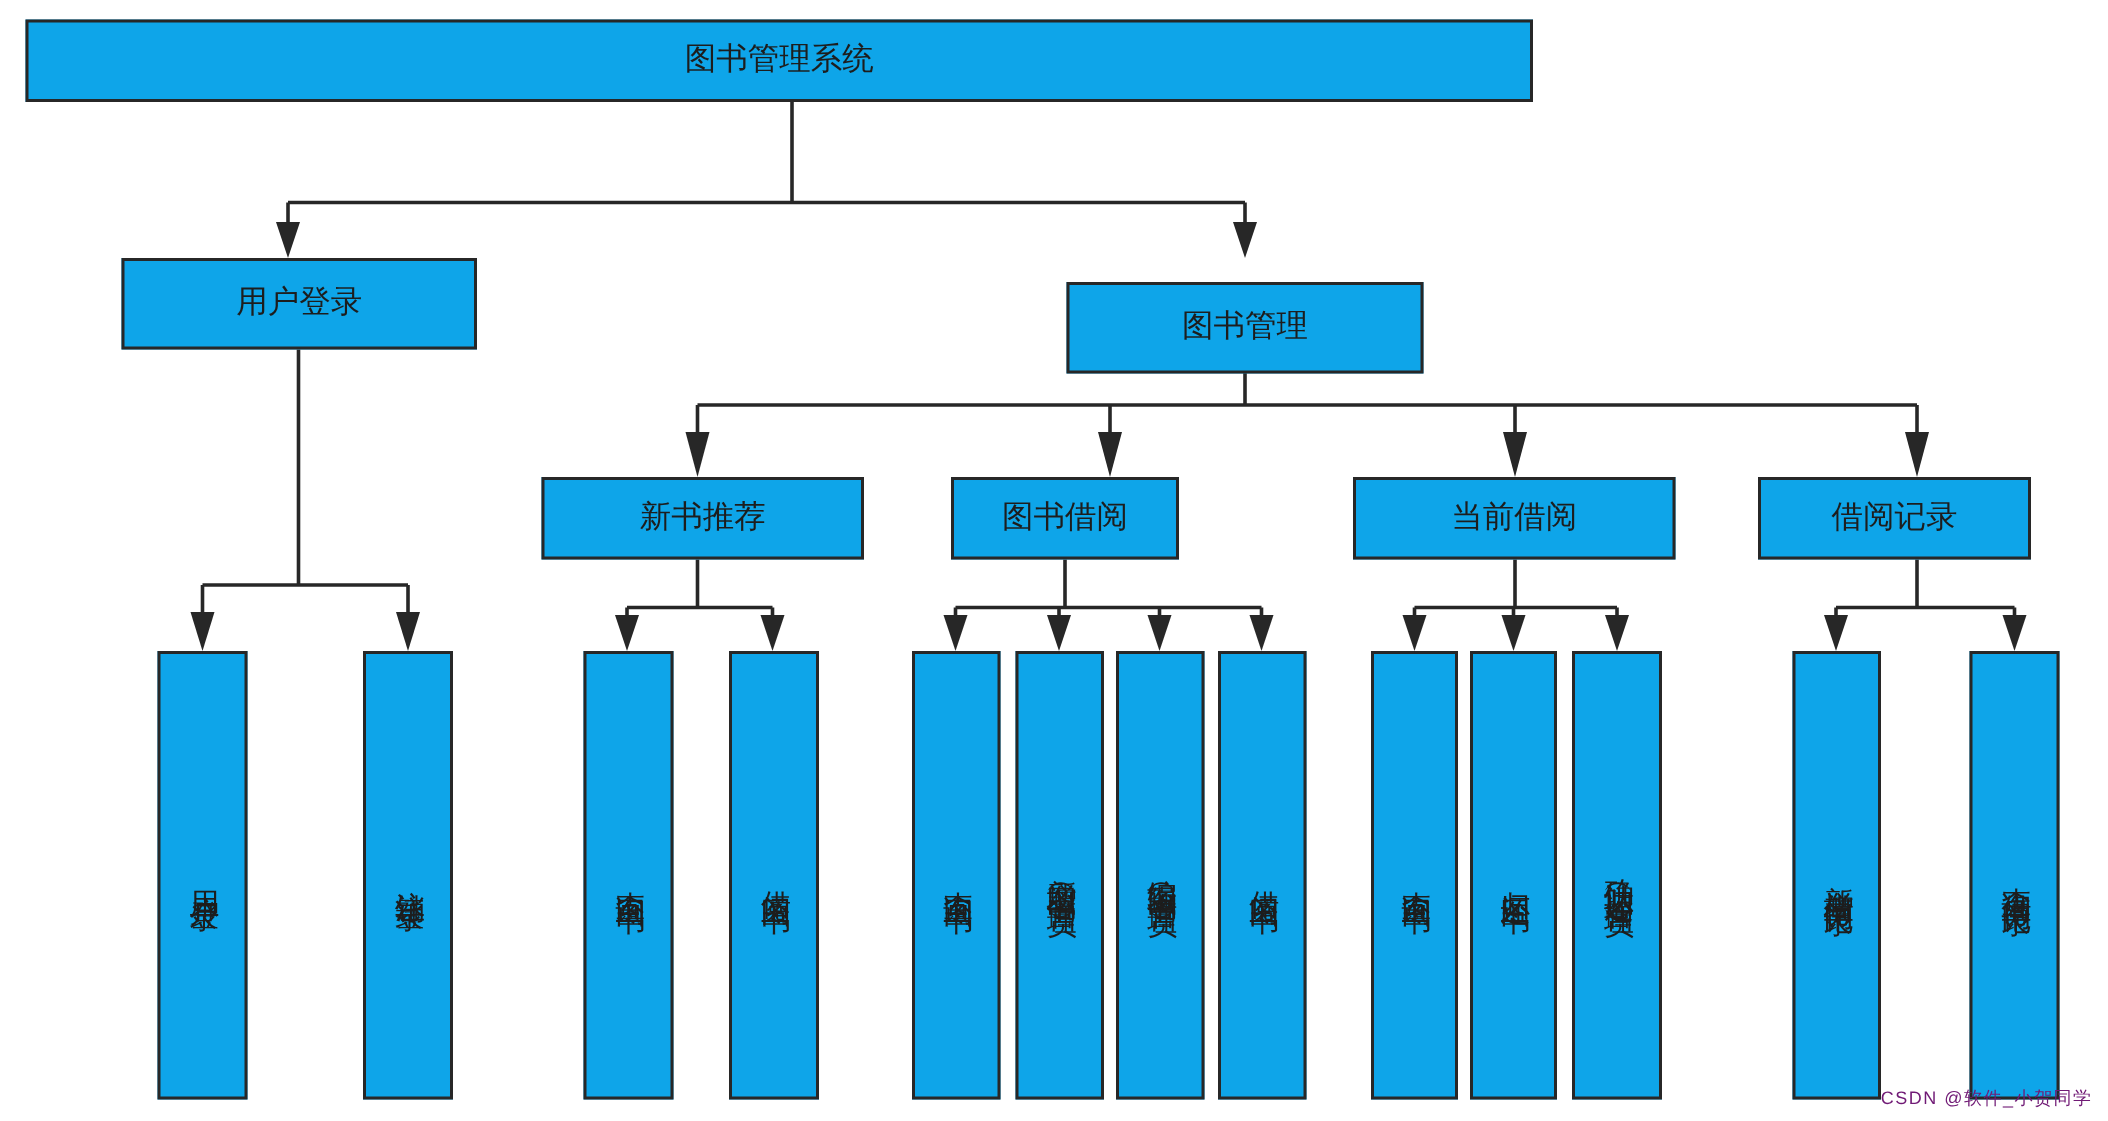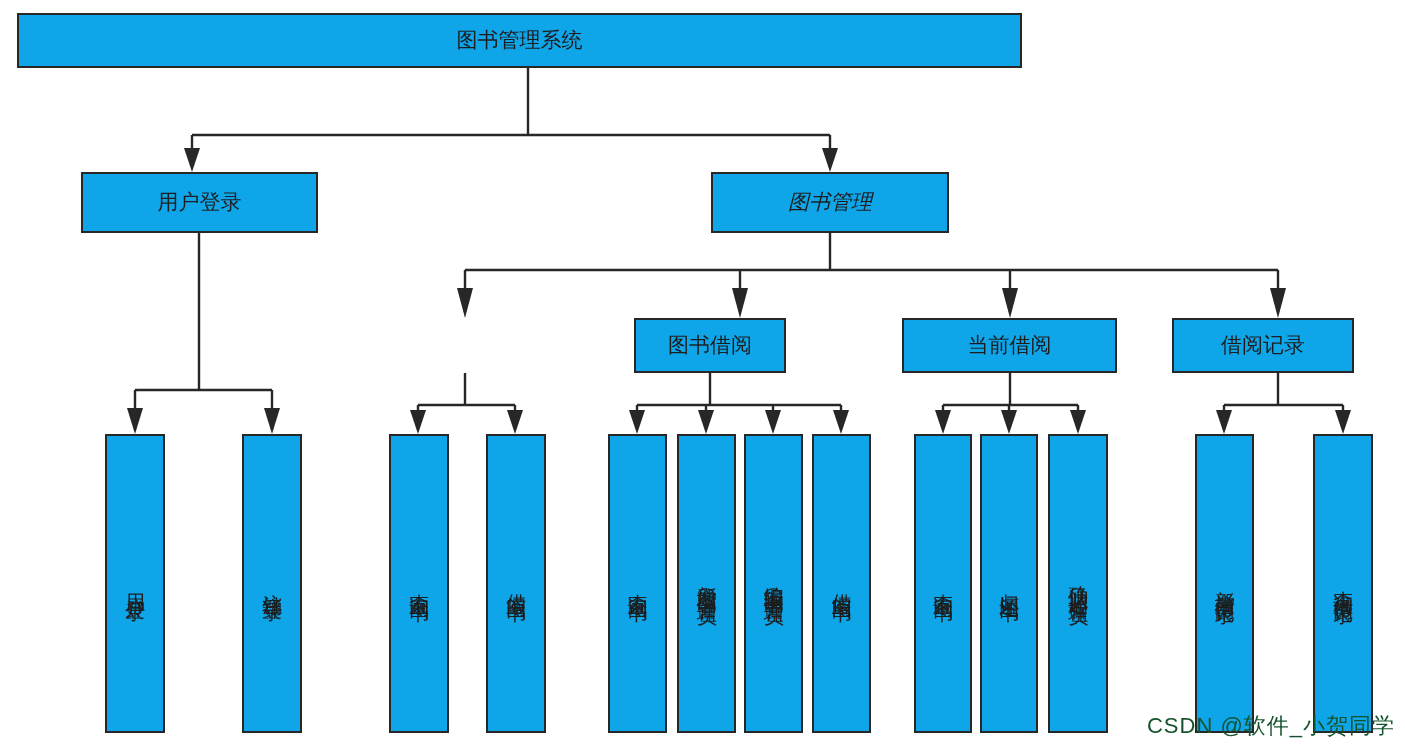--- a/index.html
+++ b/index.html
@@ -35,22 +35,22 @@
   .node.v span{
     writing-mode:vertical-rl;
     text-orientation:upright;
     display:block;
     letter-spacing:3px;
   }
   .watermark{
     position:absolute;
     right:10px;
     bottom:6px;
-    font-size:22px;
-    color:#14532d;
+    font-size:12px;
+    color:#701a75;
     letter-spacing:1px;
     user-select:none;
     text-align:center;
   }
   svg.edges{position:absolute;left:0;top:0;width:1405px;height:747px;pointer-events:none;}
   svg.edges path, svg.edges line{stroke:#272727;stroke-width:2.4;fill:none;}
   svg.edges polygon{fill:#272727;}
 </style>
 </head>
 <body>
@@ -120,24 +120,27 @@
     <polygon points="1335,410 1351,410 1343,434"></polygon>
   </svg>
 
   <div class="node h" style="left:17px;top:13px;width:1005px;height:55px;">
     <span>图书管理系统</span>
   </div>
 
   <div class="node h" style="left:81px;top:172px;width:237px;height:61px;">
     <span>用户登录</span>
   </div>
-  <div class="node h" style="left:711px;top:172px;width:238px;height:61px;font-style:italic;">
+  <div class="node h" style="left:711px;top:188px;width:238px;height:61px;">
     <span>图书管理</span>
   </div>
 
+  <div class="node h" style="left:361px;top:318px;width:215px;height:55px;">
+    <span>新书推荐</span>
+  </div>
   <div class="node h" style="left:902px;top:318px;width:215px;height:55px;">
     <span>当前借阅</span>
   </div>
   <div class="node h" style="left:634px;top:318px;width:152px;height:55px;">
     <span>图书借阅</span>
   </div>
   <div class="node h" style="left:1172px;top:318px;width:182px;height:55px;">
     <span>借阅记录</span>
   </div>
 

